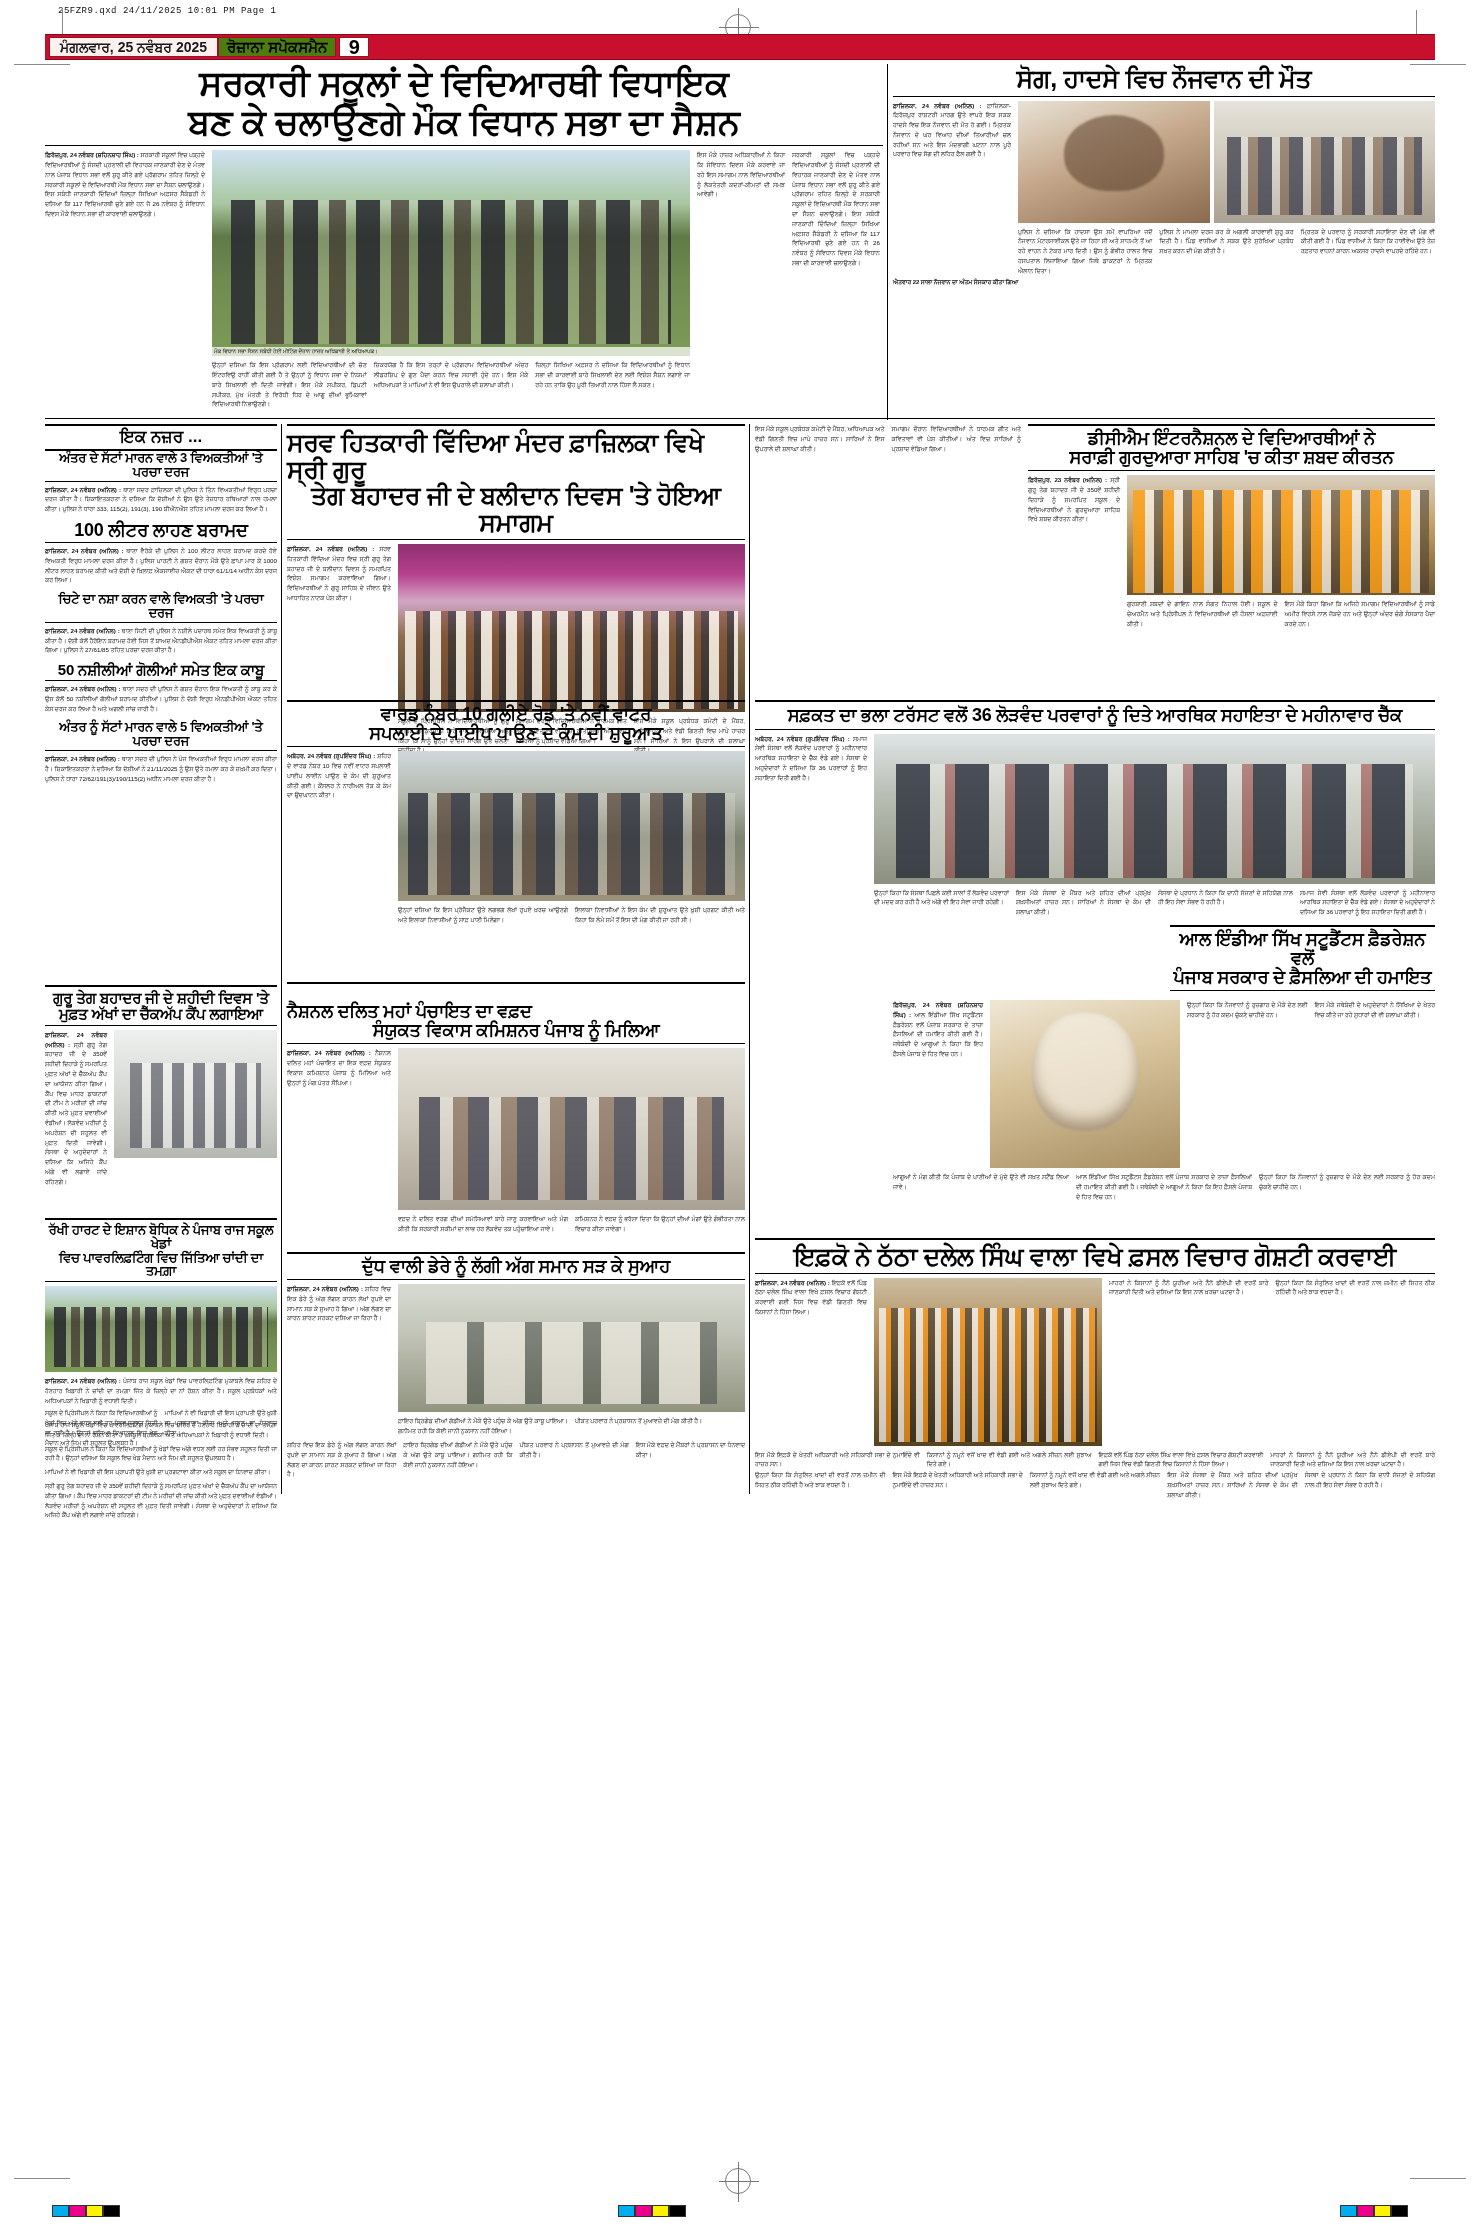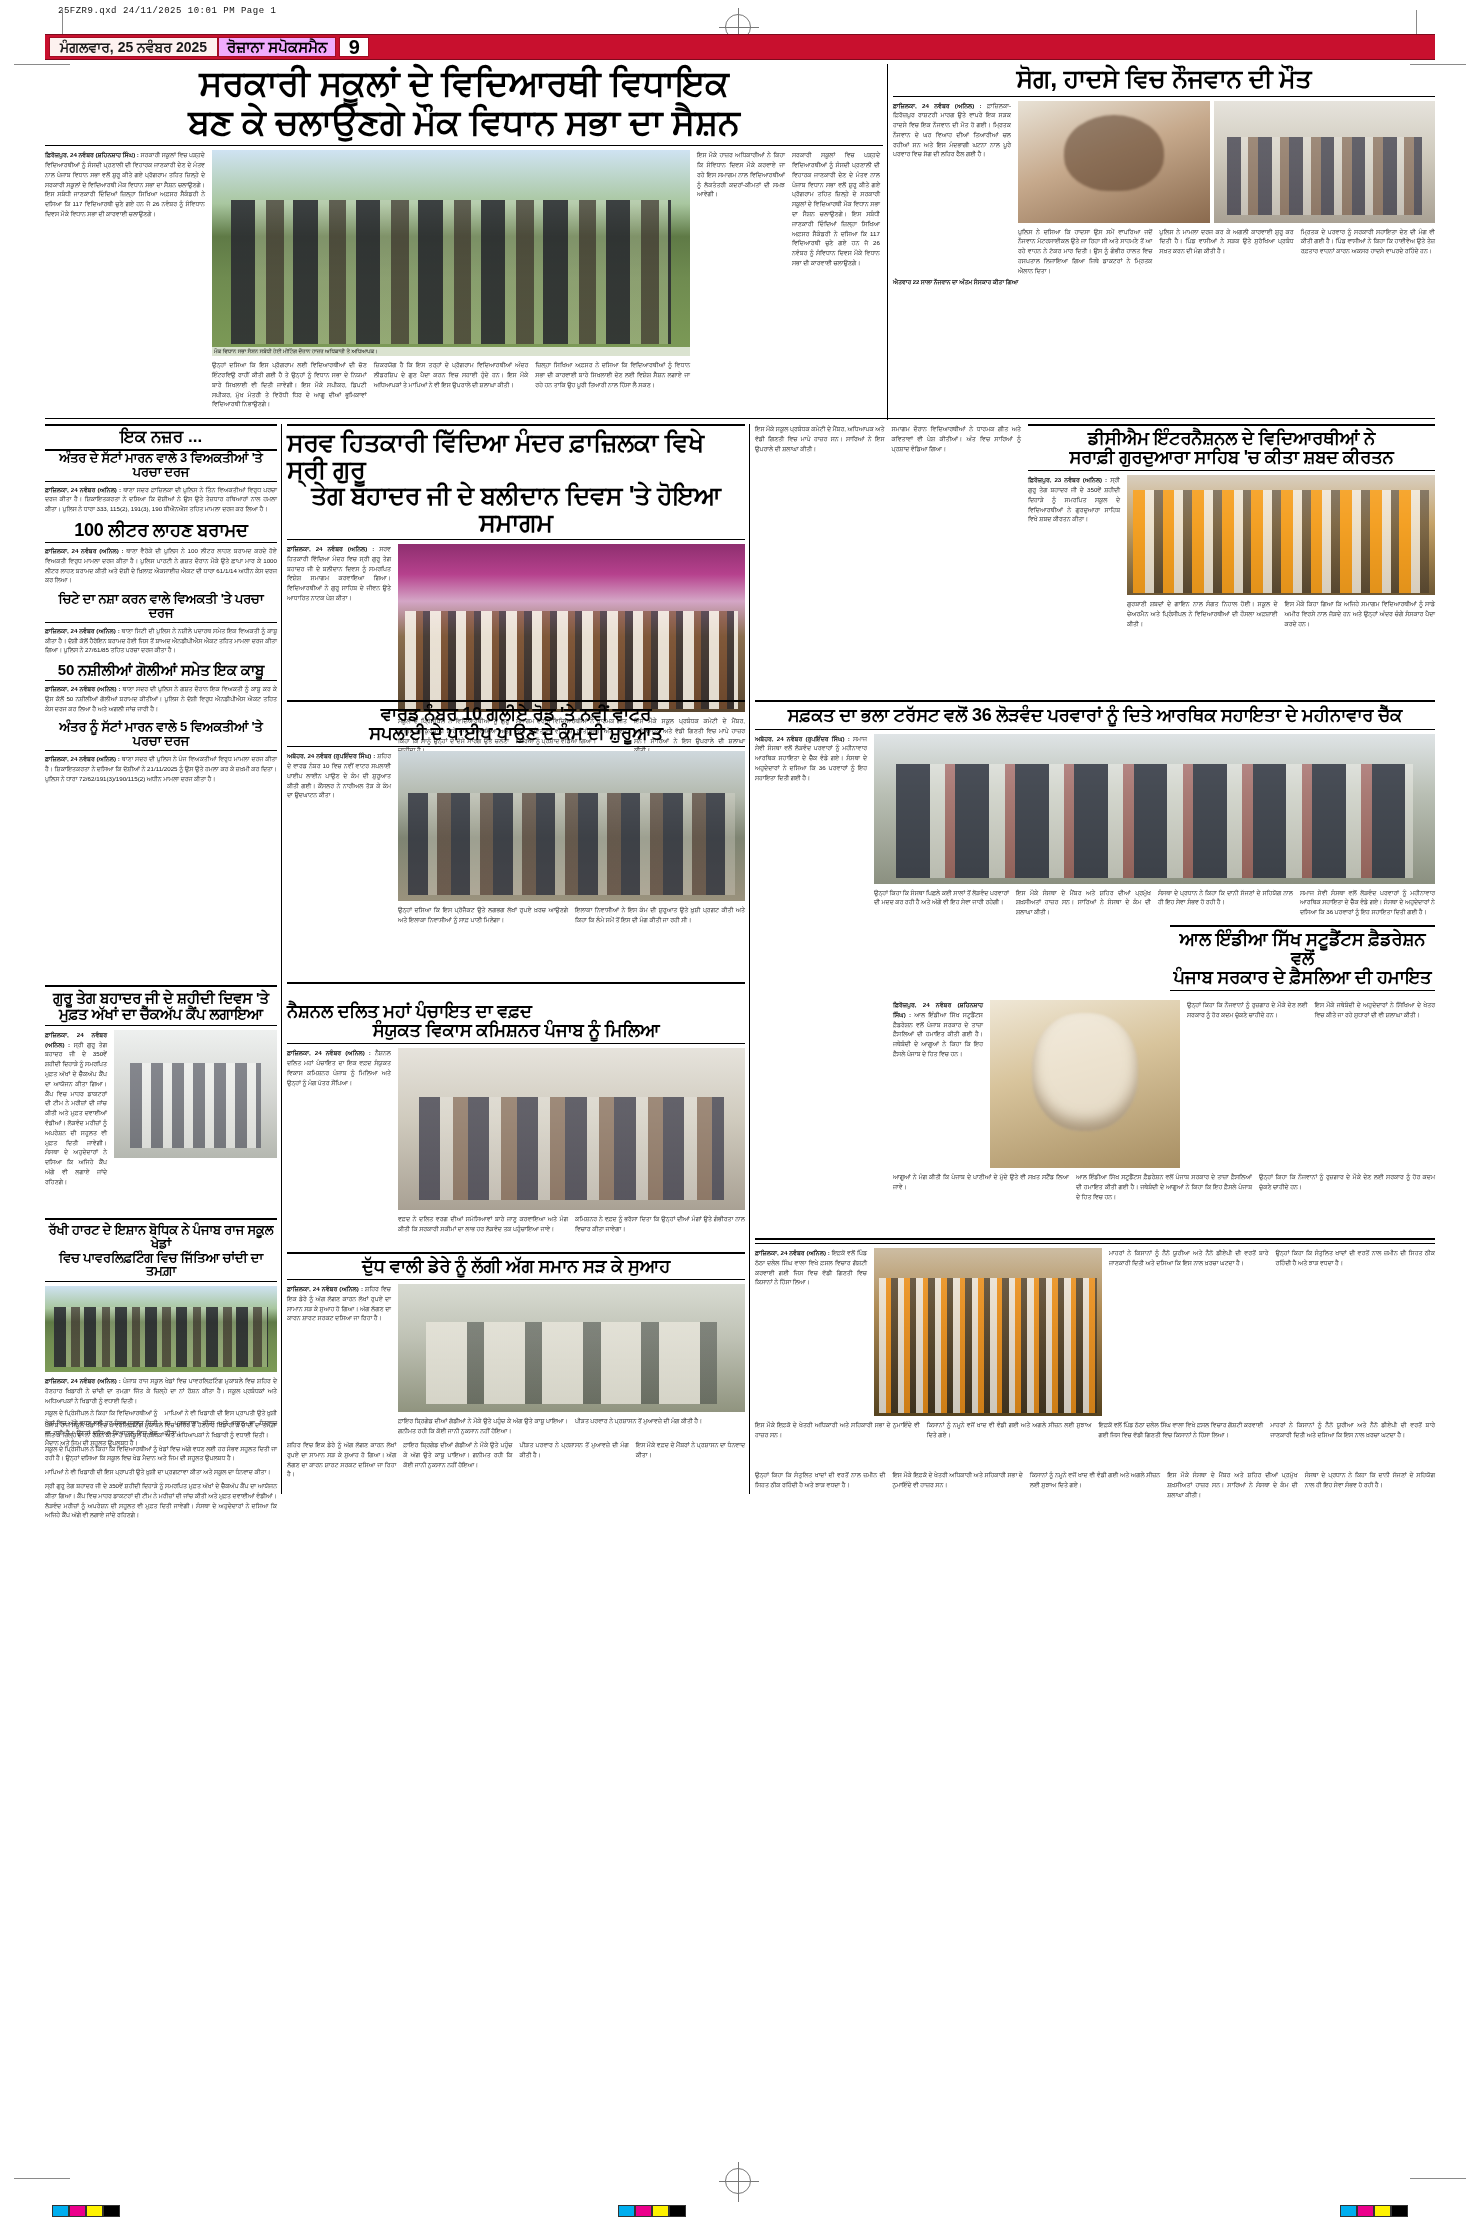--- a/index.html
+++ b/index.html
@@ -41,21 +41,21 @@
   .mh-mid { flex:1; position:relative; }
   .mh-edition {
     position:absolute; left:50%; top:1px; transform:translateX(-50%);
     background:#fff; height:24px; display:flex; align-items:center;
     padding:0 34px; font-size:17px; font-weight:bold; letter-spacing:.5px;
     color:#111; white-space:nowrap;
     clip-path:polygon(16px 0, 100% 0, calc(100% - 16px) 50%, 100% 100%, 16px 100%, 0 50%);
   }
   .mh-right { display:flex; align-items:stretch; gap:3px; padding:2px 4px 2px 0; }
   .mh-brand {
-    background:#f0abfc; border:1px solid #a30d24; padding:0 8px;
+    background:#4d7c0f; border:1px solid #a30d24; padding:0 8px;
     display:flex; align-items:center; font-size:15px; font-weight:bold; white-space:nowrap;
   }
   .mh-page {
     background:#fff; border:1px solid #a30d24; min-width:30px;
     display:flex; align-items:center; justify-content:center;
     font-size:20px; font-weight:bold;
   }
 
   
   .hl { font-weight:bold; line-height:1.06; letter-spacing:-.2px; }
@@ -492,20 +492,21 @@
         <div class="cols" style="margin-top:4px;">
           <div class="col body-text">ਫ਼ਾਇਰ ਬ੍ਰਿਗੇਡ ਦੀਆਂ ਗੱਡੀਆਂ ਨੇ ਮੌਕੇ ਉਤੇ ਪਹੁੰਚ ਕੇ ਅੱਗ ਉਤੇ ਕਾਬੂ ਪਾਇਆ। ਗਨੀਮਤ ਰਹੀ ਕਿ ਕੋਈ ਜਾਨੀ ਨੁਕਸਾਨ ਨਹੀਂ ਹੋਇਆ।</div>
           <div class="col body-text">ਪੀੜਤ ਪਰਵਾਰ ਨੇ ਪ੍ਰਸ਼ਾਸਨ ਤੋਂ ਮੁਆਵਜ਼ੇ ਦੀ ਮੰਗ ਕੀਤੀ ਹੈ।</div>
         </div>
       </div>
     </div>
   </div>
 
   <div style="position:absolute; left:755px; top:1238px; width:680px;">
     <div class="rule2"></div>
+    <div class="hl hl-lg" style="text-align:center; margin-top:3px;">ਇਫ਼ਕੋ ਨੇ ਠੱਠਾ ਦਲੇਲ ਸਿੰਘ ਵਾਲਾ ਵਿਖੇ ਫ਼ਸਲ ਵਿਚਾਰ ਗੋਸ਼ਟੀ ਕਰਵਾਈ</div>
     <div class="rule" style="margin:3px 0 4px;"></div>
     <div class="cols">
       <div class="col" style="flex:0 0 112px;">
         <div class="body-text"><span class="dateline">ਫ਼ਾਜ਼ਿਲਕਾ, 24 ਨਵੰਬਰ (ਅਨਿਲ) :</span>
           <span>ਇਫ਼ਕੋ ਵਲੋਂ ਪਿੰਡ ਠੱਠਾ ਦਲੇਲ ਸਿੰਘ ਵਾਲਾ ਵਿਖੇ ਫ਼ਸਲ ਵਿਚਾਰ ਗੋਸ਼ਟੀ ਕਰਵਾਈ ਗਈ ਜਿਸ ਵਿਚ ਵੱਡੀ ਗਿਣਤੀ ਵਿਚ ਕਿਸਾਨਾਂ ਨੇ ਹਿੱਸਾ ਲਿਆ।</span></div>
       </div>
       <div class="col" style="flex:0 0 228px;">
         <div class="photo ph-hall" style="height:168px;"></div>
       </div>
       <div class="col body-text">ਮਾਹਰਾਂ ਨੇ ਕਿਸਾਨਾਂ ਨੂੰ ਨੈਨੋ ਯੂਰੀਆ ਅਤੇ ਨੈਨੋ ਡੀਏਪੀ ਦੀ ਵਰਤੋਂ ਬਾਰੇ ਜਾਣਕਾਰੀ ਦਿਤੀ ਅਤੇ ਦਸਿਆ ਕਿ ਇਸ ਨਾਲ ਖ਼ਰਚਾ ਘਟਦਾ ਹੈ।</div>

